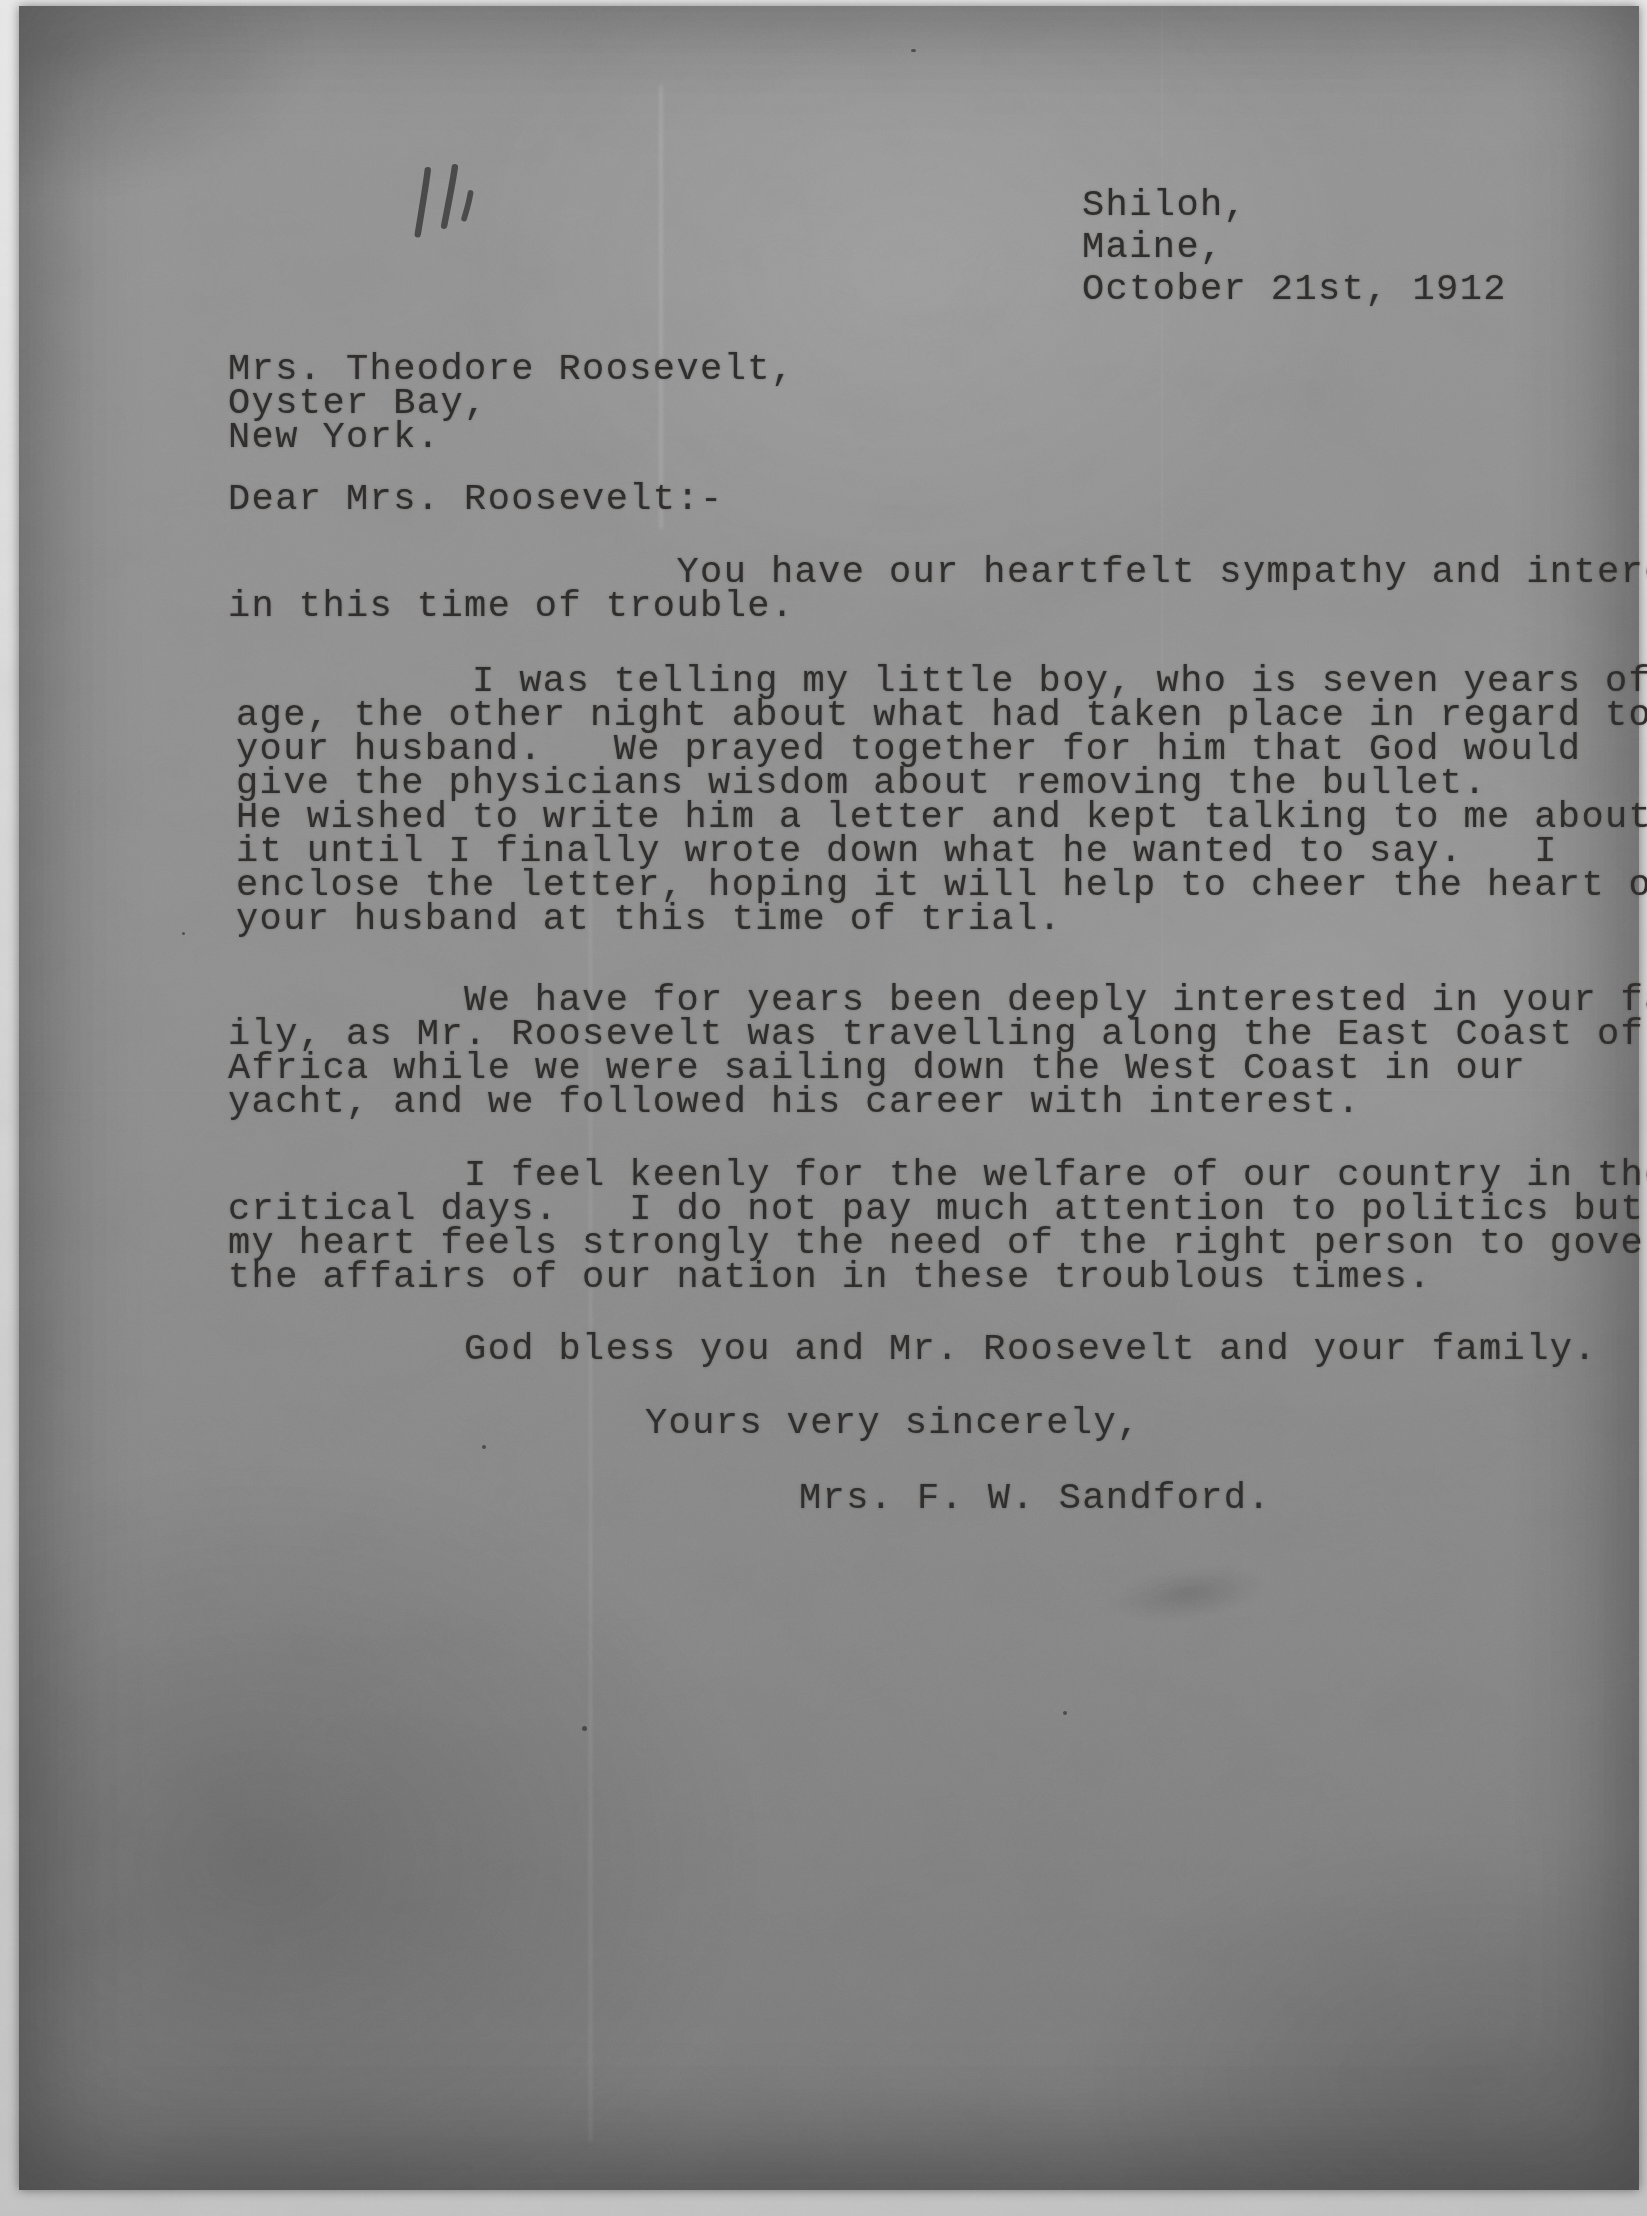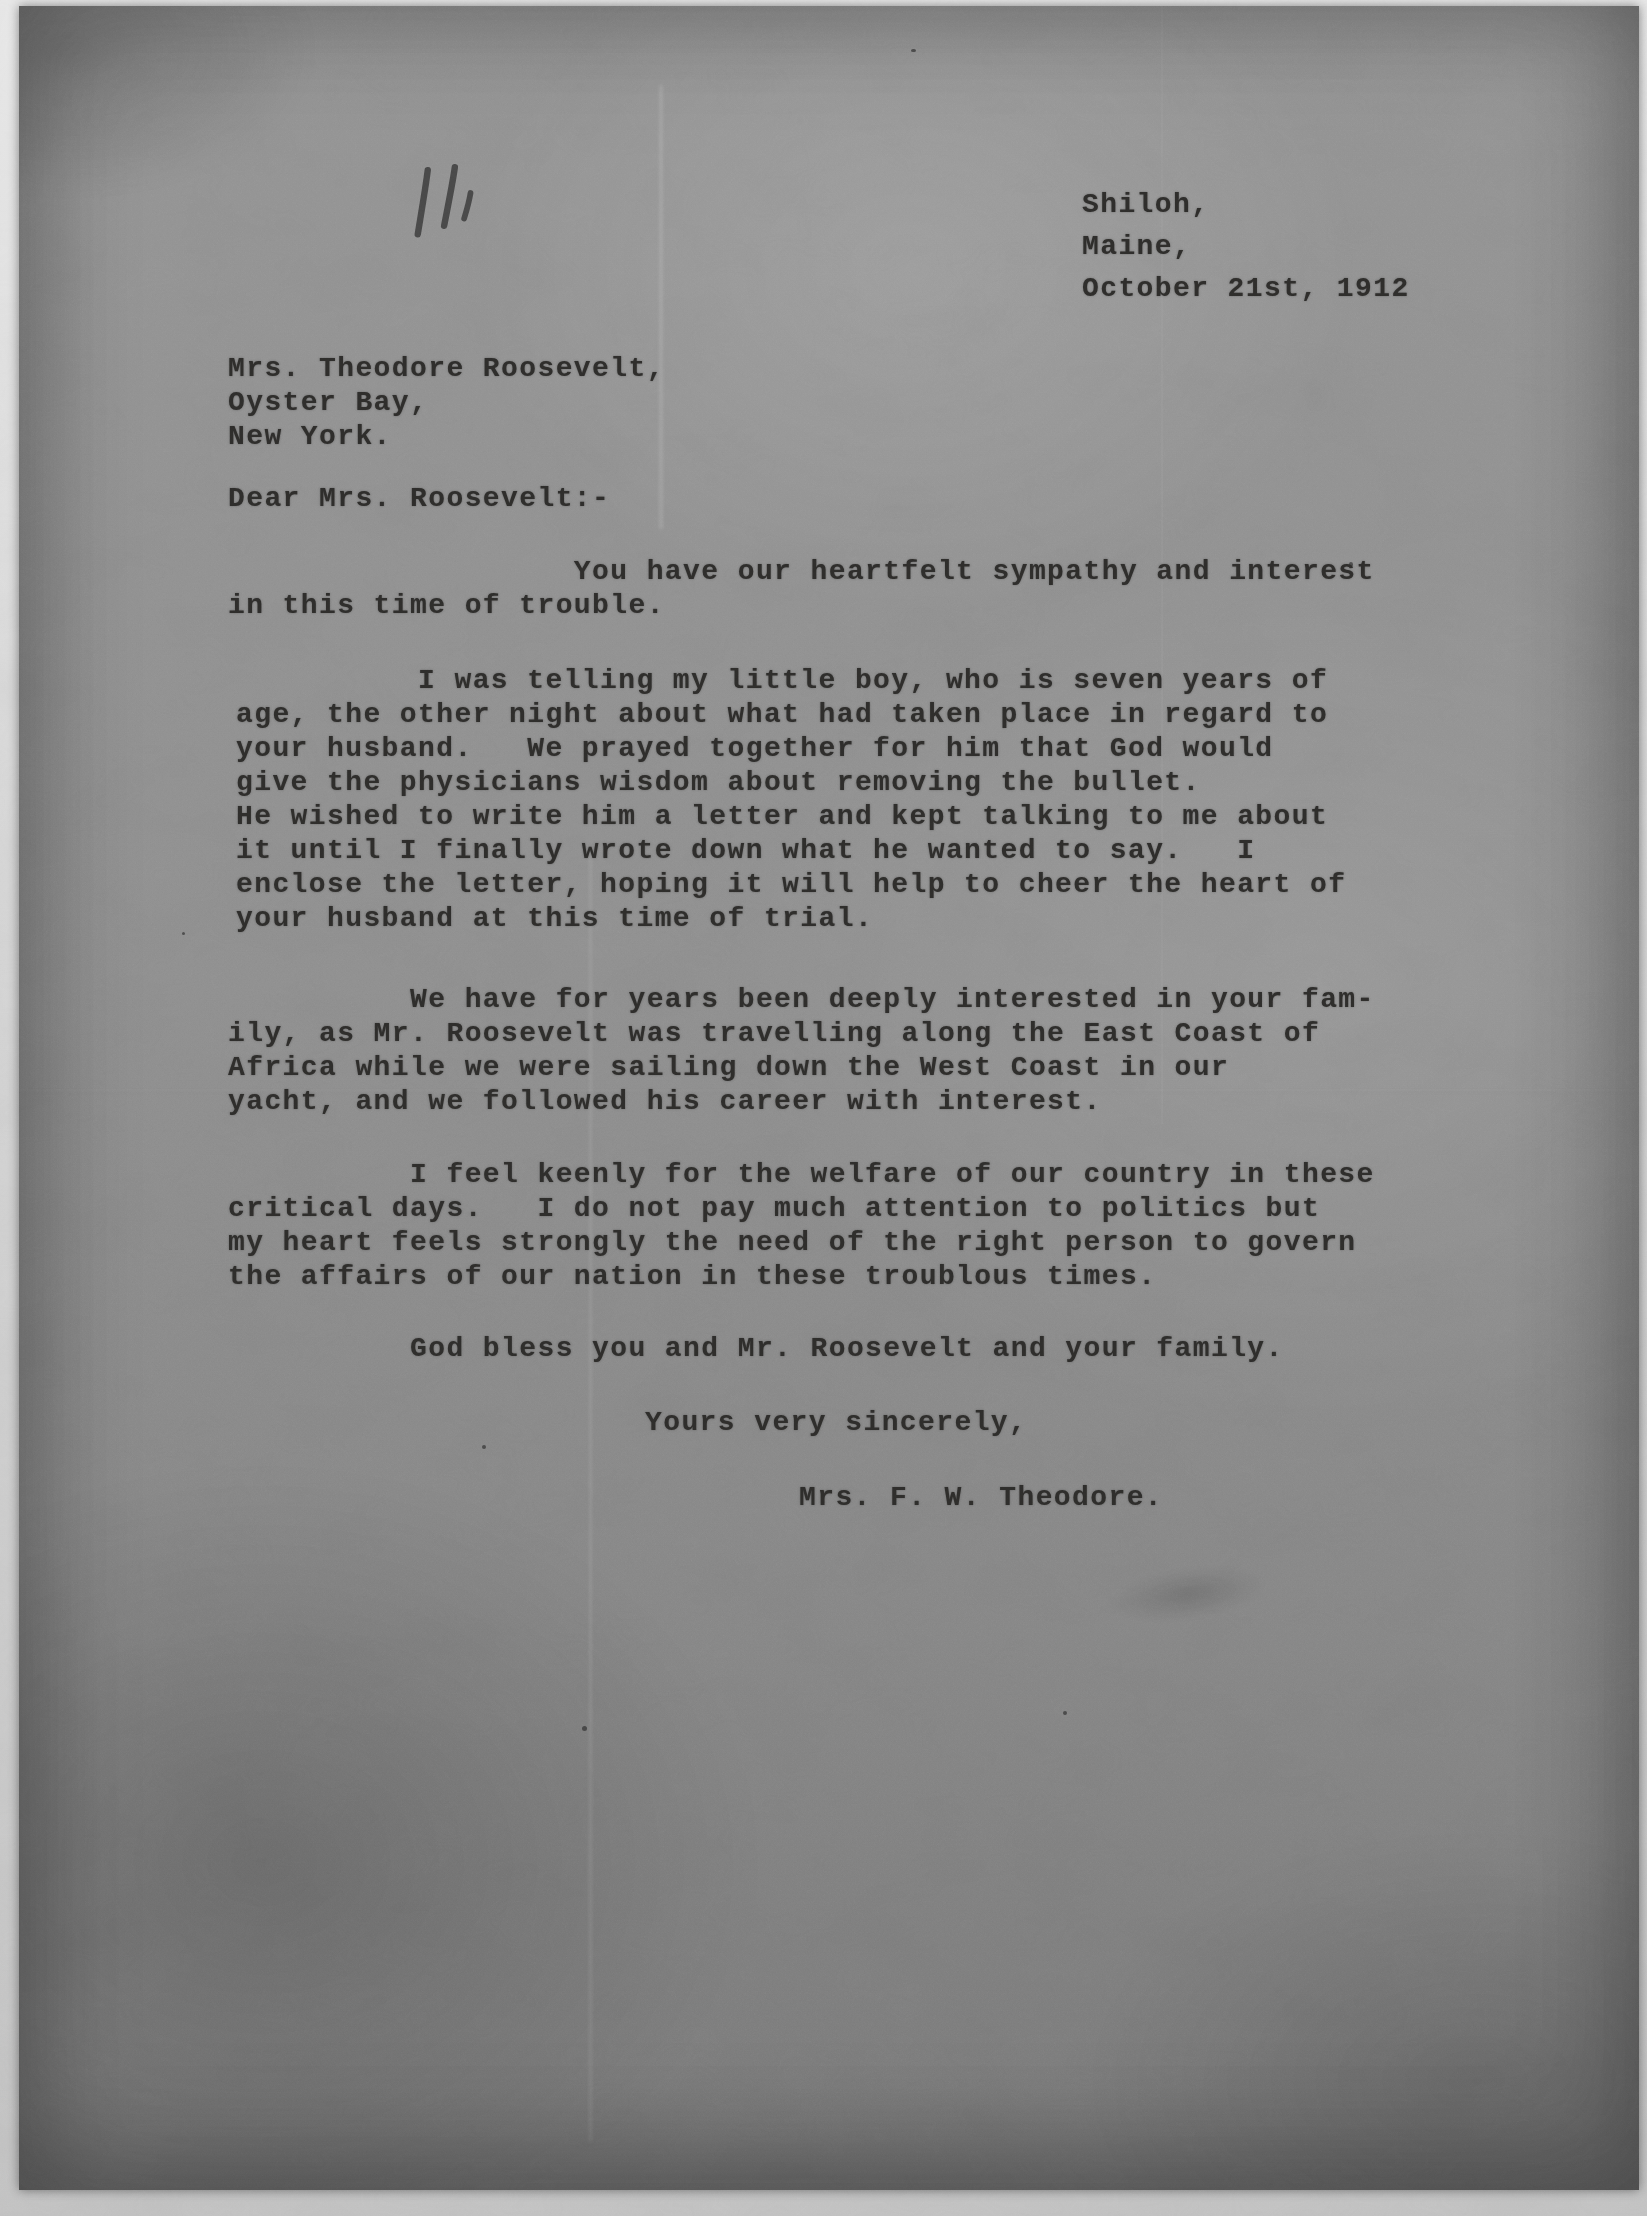--- a/index.html
+++ b/index.html
@@ -76,22 +76,22 @@
   .speck.s3 { left: 463px;  top: 1439px; width: 4.3px; height: 4.3px; }
   .speck.s4 { left: 563px;  top: 1720px; width: 5px; height: 5px; }
   .speck.s5 { left: 1044px; top: 1705px; width: 4.3px; height: 4.3px; }
   .speck.s6 { left: 163px;  top: 926px; width: 3.6px; height: 3.6px; }
 
   
   .type {
     position: absolute;
     white-space: pre;
     font-family: "Liberation Mono", "DejaVu Sans Mono", monospace;
-    font-weight: 700;
-    font-size: 28px;
+    font-weight: 400;
+    font-size: 37px;
     line-height: 34px;
     letter-spacing: 1.4px;
     color: #2e2d2b;
     text-shadow: 0 0 2.2px rgba(45,45,45,0.45);
     filter: blur(0.3px);
   }
   .dateline   { left: 1082px; top: 184px; line-height: 42px; }
   .recipient  { left: 228px;  top: 352px; }
   .salutation { left: 228px;  top: 482px; }
   .para-1     { left: 228px;  top: 555px; }
@@ -164,21 +164,21 @@
 <div class="type para-3">          We have for years been deeply interested in your fam-
 ily, as Mr. Roosevelt was travelling along the East Coast of
 Africa while we were sailing down the West Coast in our
 yacht, and we followed his career with interest.</div>
 <div class="type para-4">          I feel keenly for the welfare of our country in these
 critical days.   I do not pay much attention to politics but
 my heart feels strongly the need of the right person to govern
 the affairs of our nation in these troublous times.</div>
 <div class="type para-5">          God bless you and Mr. Roosevelt and your family.</div>
 <div class="type closing">Yours very sincerely,</div>
-<div class="type signature">Mrs. F. W. Theodore.</div>
+<div class="type signature">Mrs. F. W. Sandford.</div>
 
 <svg class="grain" width="1648" height="2216" aria-hidden="true" viewBox="0 0 2299 3092">
   <filter id="fineGrain" x="0" y="0" width="100%" height="100%">
     <feTurbulence type="fractalNoise" baseFrequency="0.9" numOctaves="2" seed="7" stitchTiles="stitch"></feTurbulence>
     <feColorMatrix type="saturate" values="0"></feColorMatrix>
     <feComponentTransfer>
         <feFuncA type="linear" slope="0.55" intercept="0"></feFuncA>
       </feComponentTransfer>
   </filter>
   <filter id="blotch" x="0" y="0" width="100%" height="100%">

